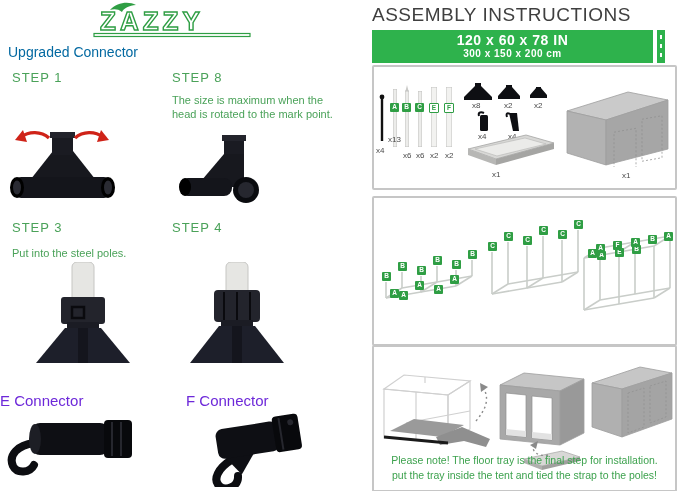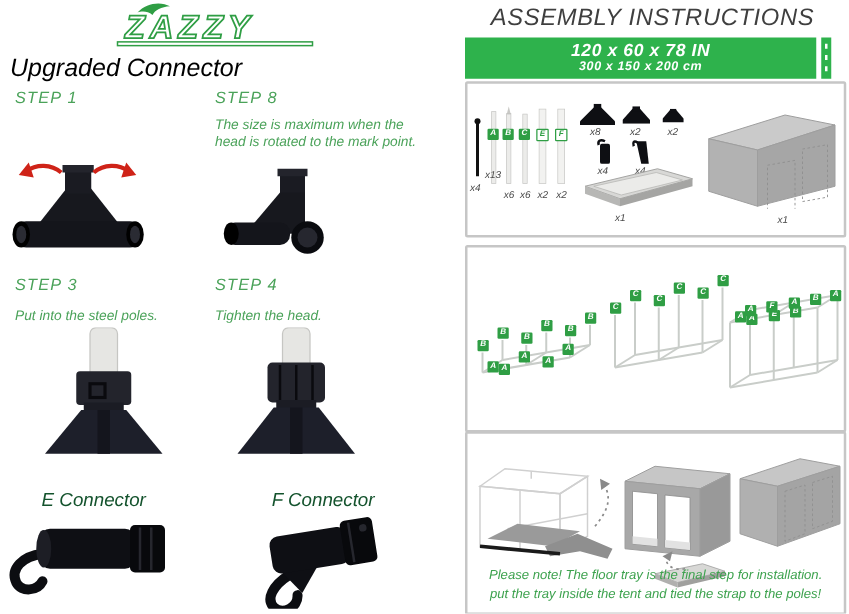--- a/index.html
+++ b/index.html
@@ -1,26 +1,25 @@
 <!DOCTYPE html>
 <html><head>
 <meta charset="utf-8">
 <style>
   html,body{margin:0;padding:0;background:#fff;}
   .sheet{
     position:relative;width:679px;height:491px;background:#fff;overflow:hidden;
     font-family:"Liberation Sans",sans-serif;
-    font-style:italic;
   }
   .abs{position:absolute;}
-  .section-title{font-size:20px;color:#000000;}
+  .section-title{font-size:14px;color:#0369a1;}
   .step-label{font-size:13px;color:#4aa259;letter-spacing:1px;}
   .step-text{font-size:11px;line-height:14px;color:#4aa259;}
-  .conn-label{font-size:15px;color:#14532d;text-align:center;}
-  .ai-title{font-size:19px;color:#3f3f3f;letter-spacing:0.5px;text-align:center;}
+  .conn-label{font-size:15px;color:#6d28d9;text-align:left;}
+  .ai-title{font-size:19px;color:#3f3f3f;letter-spacing:0.5px;text-align:left;}
   .banner{background:#2eb24c;color:#fff;text-align:center;}
   .banner .l1{font-size:14px;font-weight:bold;letter-spacing:0.5px;padding-top:2px;}
   .banner .l2{font-size:10px;font-weight:bold;letter-spacing:0.5px;}
   .pbox{border:2px solid #c6c6c6;border-radius:2px;background:#fff;}
   .qty{font-size:8px;color:#4a4a4a;}
   .badge{
     position:absolute;width:9px;height:9px;background:#2f9e44;border-radius:1px;
     color:#fff;font-size:6.5px;font-weight:bold;display:flex;align-items:center;justify-content:center;
     line-height:1;
   }
@@ -76,21 +75,20 @@
   <svg class="abs" style="left:28px;top:262px;" width="110" height="103" viewBox="0 0 110 103">
     <rect x="44" y="0" width="22" height="40" rx="5" fill="#e6e6e3" stroke="#c6c6c3"></rect>
     <rect x="33" y="35" width="44" height="27" rx="3" fill="#23242c"></rect>
     <rect x="44" y="45" width="12" height="11" fill="none" stroke="#0a0a0e" stroke-width="2.5"></rect>
     <rect x="39" y="60" width="32" height="9" fill="#1b1c24"></rect>
     <polygon points="37,66 73,66 102,101 8,101" fill="#1d1f2a"></polygon>
     <rect x="50" y="66" width="10" height="35" fill="#14151d"></rect>
   </svg>
 
   <div class="abs step-label" style="left:172px;top:220px;">STEP 4</div>
-  <div class="abs step-text" style="left:172px;top:246px;width:160px;">Tighten the head.</div>
   <svg class="abs" style="left:182px;top:262px;" width="110" height="103" viewBox="0 0 110 103">
     <rect x="44" y="0" width="22" height="34" rx="5" fill="#e6e6e3" stroke="#c6c6c3"></rect>
     <rect x="32" y="28" width="46" height="32" rx="4" fill="#23242c"></rect>
     <line x1="42" y1="30" x2="42" y2="58" stroke="#0a0a0e" stroke-width="2"></line>
     <line x1="55" y1="30" x2="55" y2="58" stroke="#0a0a0e" stroke-width="2"></line>
     <line x1="68" y1="30" x2="68" y2="58" stroke="#0a0a0e" stroke-width="2"></line>
     <rect x="39" y="58" width="32" height="9" fill="#1b1c24"></rect>
     <polygon points="37,64 73,64 102,101 8,101" fill="#1d1f2a"></polygon>
     <rect x="50" y="64" width="10" height="37" fill="#14151d"></rect>
   </svg>

